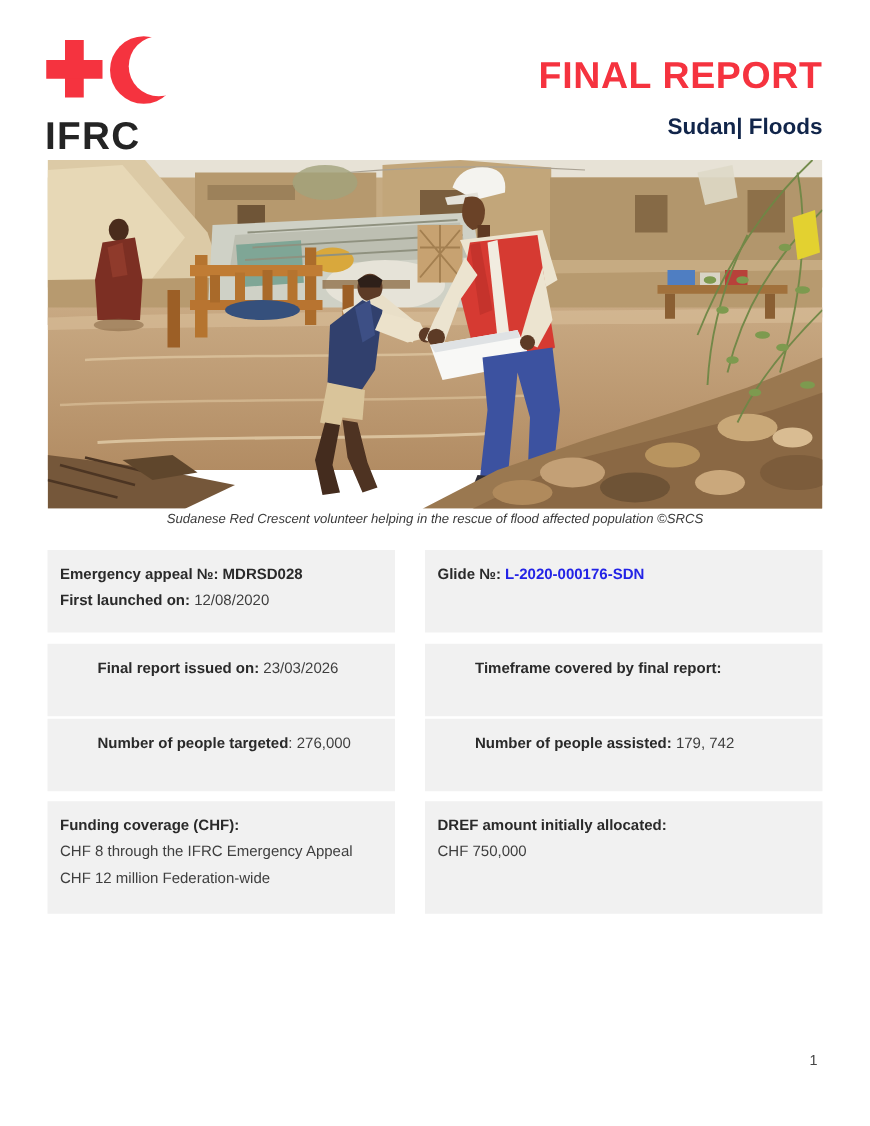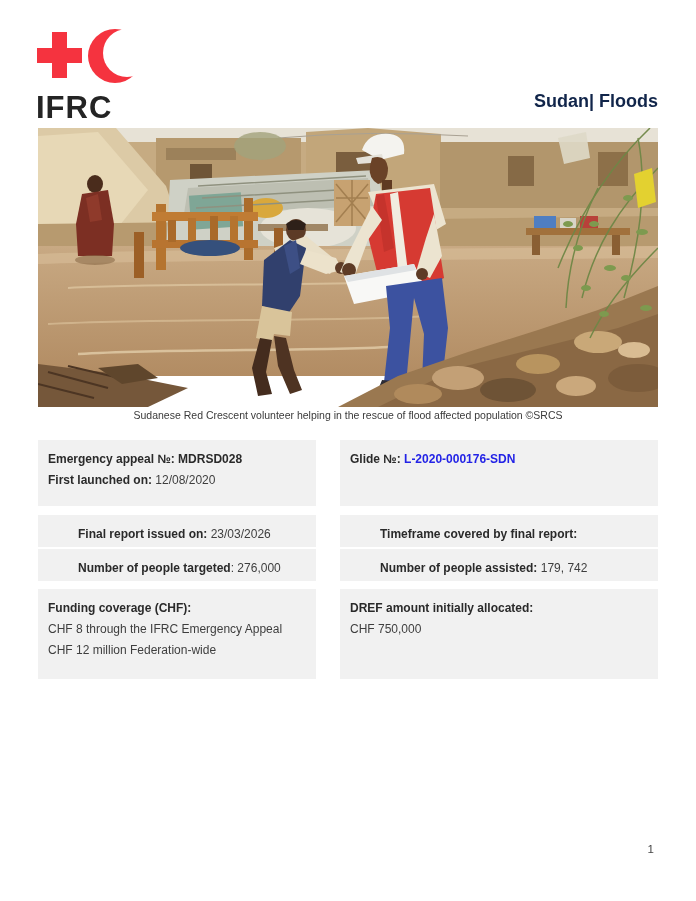--- a/index.html
+++ b/index.html
@@ -16,52 +16,53 @@
   }
   .report-subtitle {
     position:absolute; right:38px; top:92px; text-align:right;
     font-size:18px; font-weight:700; color:#11254A; line-height:1;
   }
   
   .photo { position:absolute; left:38px; top:128px; width:620px; height:279px; overflow:hidden; }
   .photo svg { display:block; }
   .caption {
     position:absolute; left:38px; top:409px; width:620px; text-align:center;
-    font-size:10.5px; color:#3a3a3a;
+    font-style:italic; font-size:10.5px; color:#3a3a3a;
   }
   
   .info-table { position:absolute; left:38px; top:440px; width:620px; }
   .trow { display:flex; gap:8px; }
   .trow.m9 { margin-bottom:9px; } .trow.m2 { margin-bottom:2px; } .trow.m8 { margin-bottom:8px; }
   .cell {
     background:#F1F1F1; padding:9px 10px 0 10px; box-sizing:border-box;
     font-size:12px; line-height:21px; color:#3e3e3e;
   }
   .cell-left { width:278px; flex:0 0 278px; }
   .cell-right { flex:1;margin-left:16px; }
-  .h66 { height:66px; } .h46 { height:32px;padding-left:40px; } .h70 { height:90px; }
+  .h66 { height:66px; } .h46 { height:58px;padding-left:40px; } .h70 { height:90px; }
   .b { font-weight:700; color:#2a2a2a; }
   .link { color:#2323E6; font-weight:700; text-decoration:none; cursor:pointer; }
   .page-number { position:absolute; right:42px; top:843px; font-size:11.5px; color:#454545; }
 </style>
 </head>
 <body>
 
 <div class="page">
 
   <div class="logo">
     <svg width="112" height="58" viewBox="0 0 112 58">
       <rect x="16" y="4" width="15" height="46" fill="#F5333F"></rect>
       <rect x="1" y="20" width="45" height="15" fill="#F5333F"></rect>
       <circle cx="79" cy="28" r="27" fill="#F5333F"></circle>
       <circle cx="91" cy="25" r="24" fill="#ffffff"></circle>
     </svg>
     <div class="logo-text">IFRC</div>
   </div>
 
+  <div class="report-title">FINAL REPORT</div>
   <div class="report-subtitle">Sudan| Floods</div>
 
   <div class="photo">
     <svg width="620" height="279" viewBox="0 0 620 279" preserveAspectRatio="none">
       <defs>
         <linearGradient id="wg" x1="0" y1="0" x2="0" y2="1">
           <stop offset="0" stop-color="#c8a983"></stop>
             <stop offset="1" stop-color="#b28c63"></stop>
         </linearGradient>
       </defs>

